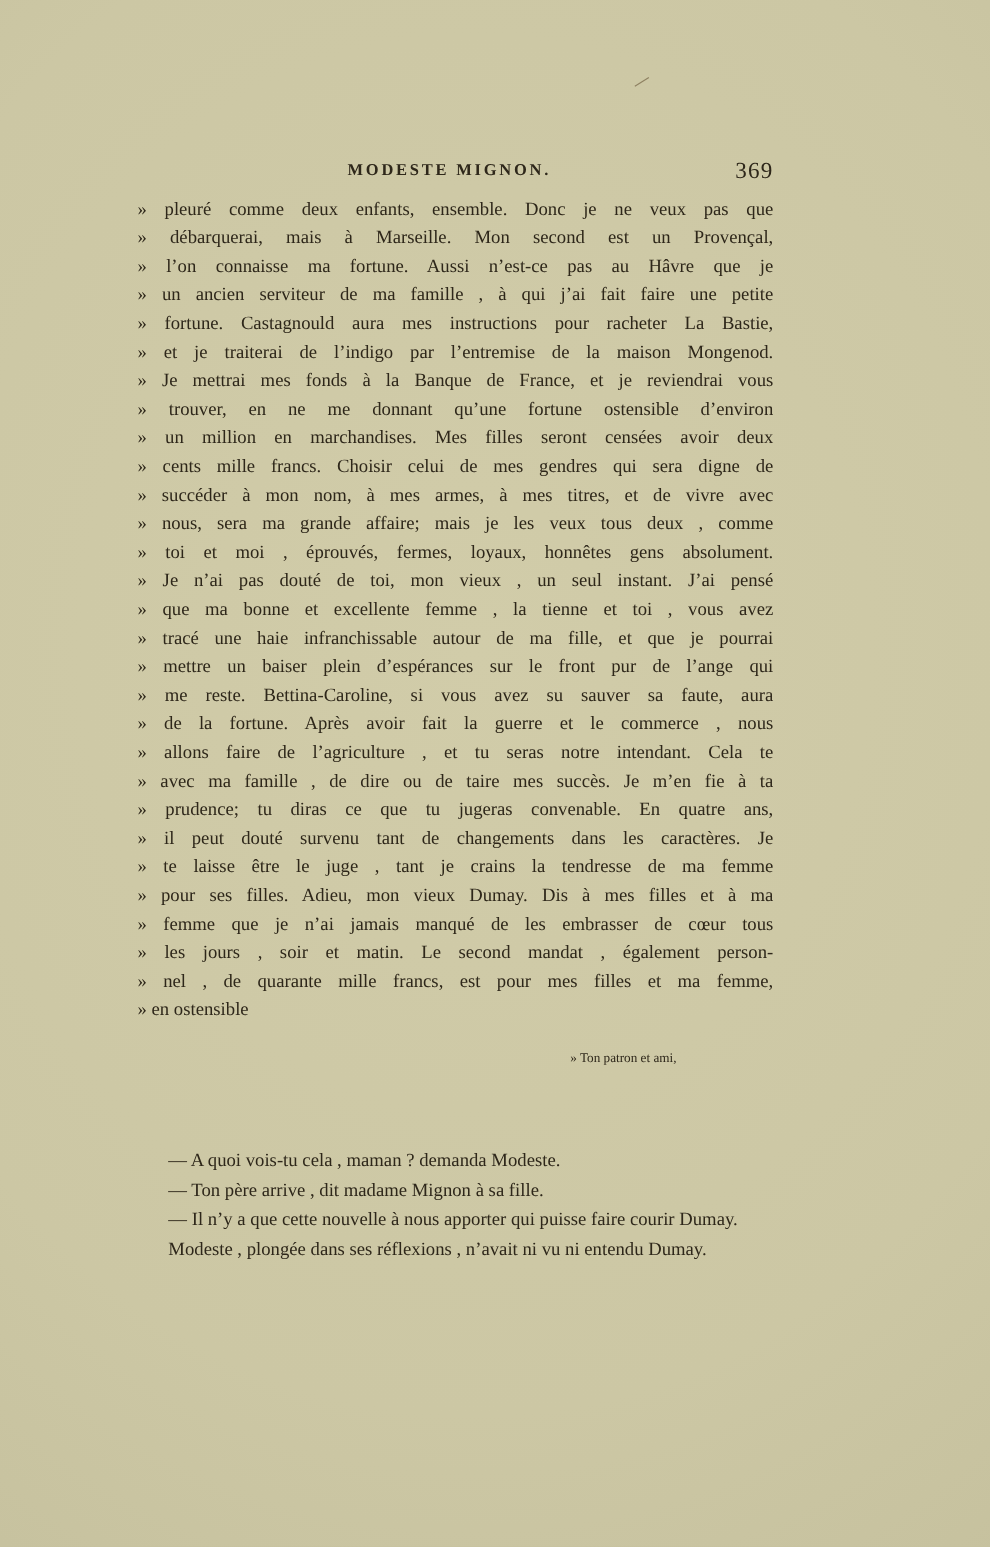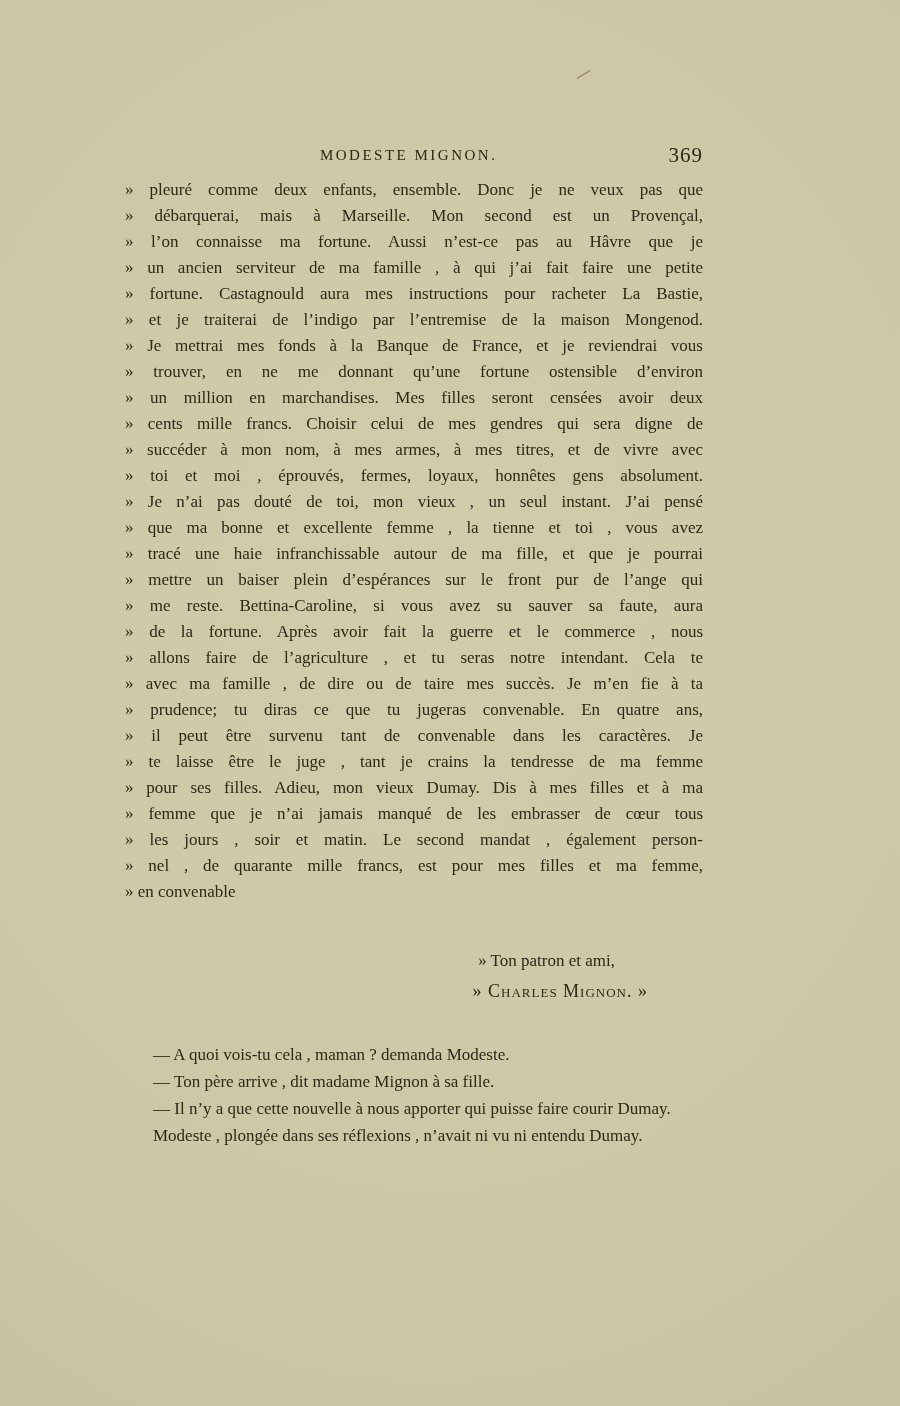--- a/index.html
+++ b/index.html
@@ -35,21 +35,21 @@
     width: 578px;
     height: 28px;
   }
   .running-title {
     position: absolute;
     left: 50%;
     top: 4px;
     transform: translateX(-53%);
     font-size: 15px;
     letter-spacing: 2.5px;
-    font-weight: normal;
+    font-weight: bold;
     white-space: nowrap;
   }
   .page-number {
     position: absolute;
     right: 0;
     top: 0;
     font-size: 21px;
     letter-spacing: 1px;
   }
   .letter {
@@ -68,21 +68,21 @@
     overflow: hidden;
   }
   .letter-line:last-child {
     text-align: left;
     text-align-last: left;
   }
   .sig {
     position: absolute;
     left: 125px;
     width: 578px;
-    font-size: 17px;
+    font-size: 12px;
     line-height: 26px;
     text-align: right;
     box-sizing: border-box;
   }
   .sig1 {
     top: 948px;
     padding-right: 88px;
   }
   .sig2 {
     top: 978px;
@@ -122,42 +122,42 @@
       <div class="letter-line">» débarquerai, mais à Marseille. Mon second est un Provençal,</div>
       <div class="letter-line">» l’on connaisse ma fortune. Aussi n’est-ce pas au Hâvre que je</div>
       <div class="letter-line">» un ancien serviteur de ma famille , à qui j’ai fait faire une petite</div>
       <div class="letter-line">» fortune. Castagnould aura mes instructions pour racheter La Bastie,</div>
       <div class="letter-line">» et je traiterai de l’indigo par l’entremise de la maison Mongenod.</div>
       <div class="letter-line">» Je mettrai mes fonds à la Banque de France, et je reviendrai vous</div>
       <div class="letter-line">» trouver, en ne me donnant qu’une fortune ostensible d’environ</div>
       <div class="letter-line">» un million en marchandises. Mes filles seront censées avoir deux</div>
       <div class="letter-line">» cents mille francs. Choisir celui de mes gendres qui sera digne de</div>
       <div class="letter-line">» succéder à mon nom, à mes armes, à mes titres, et de vivre avec</div>
+      <div class="letter-line">» nous, sera ma grande affaire; mais je les veux tous deux , comme</div>
       <div class="letter-line">» toi et moi , éprouvés, fermes, loyaux, honnêtes gens absolument.</div>
       <div class="letter-line">» Je n’ai pas douté de toi, mon vieux , un seul instant. J’ai pensé</div>
       <div class="letter-line">» que ma bonne et excellente femme , la tienne et toi , vous avez</div>
       <div class="letter-line">» tracé une haie infranchissable autour de ma fille, et que je pourrai</div>
       <div class="letter-line">» mettre un baiser plein d’espérances sur le front pur de l’ange qui</div>
       <div class="letter-line">» me reste. Bettina-Caroline, si vous avez su sauver sa faute, aura</div>
       <div class="letter-line">» de la fortune. Après avoir fait la guerre et le commerce , nous</div>
       <div class="letter-line">» allons faire de l’agriculture , et tu seras notre intendant. Cela te</div>
       <div class="letter-line">» avec ma famille , de dire ou de taire mes succès. Je m’en fie à ta</div>
       <div class="letter-line">» prudence; tu diras ce que tu jugeras convenable. En quatre ans,</div>
-      <div class="letter-line">» il peut être survenu tant de convenable dans les caractères. Je</div>
+      <div class="letter-line">» il peut douté survenu tant de changements dans les caractères. Je</div>
       <div class="letter-line">» te laisse être le juge , tant je crains la tendresse de ma femme</div>
       <div class="letter-line">» pour ses filles. Adieu, mon vieux Dumay. Dis à mes filles et à ma</div>
       <div class="letter-line">» femme que je n’ai jamais manqué de les embrasser de cœur tous</div>
       <div class="letter-line">» les jours , soir et matin. Le second mandat , également person-</div>
       <div class="letter-line">» nel , de quarante mille francs, est pour mes filles et ma femme,</div>
-      <div class="letter-line">» en convenable</div>
+      <div class="letter-line">» en ostensible</div>
     </div>
 
   <div class="sig sig1">» Ton patron et ami,</div>
 
-  <div class="sig sig2">» Charles Mignon. »</div>
 
   <div class="dialogue">
       <p class="para">— A quoi vois-tu cela , maman ? demanda Modeste.</p>
       <p class="para">— Ton père arrive , dit madame Mignon à sa fille.</p>
       <p class="para">— Il n’y a que cette nouvelle à nous apporter qui puisse faire courir Dumay.</p>
       <p class="para">Modeste , plongée dans ses réflexions , n’avait ni vu ni entendu Dumay.</p>
     </div>
 
 </div>
 

